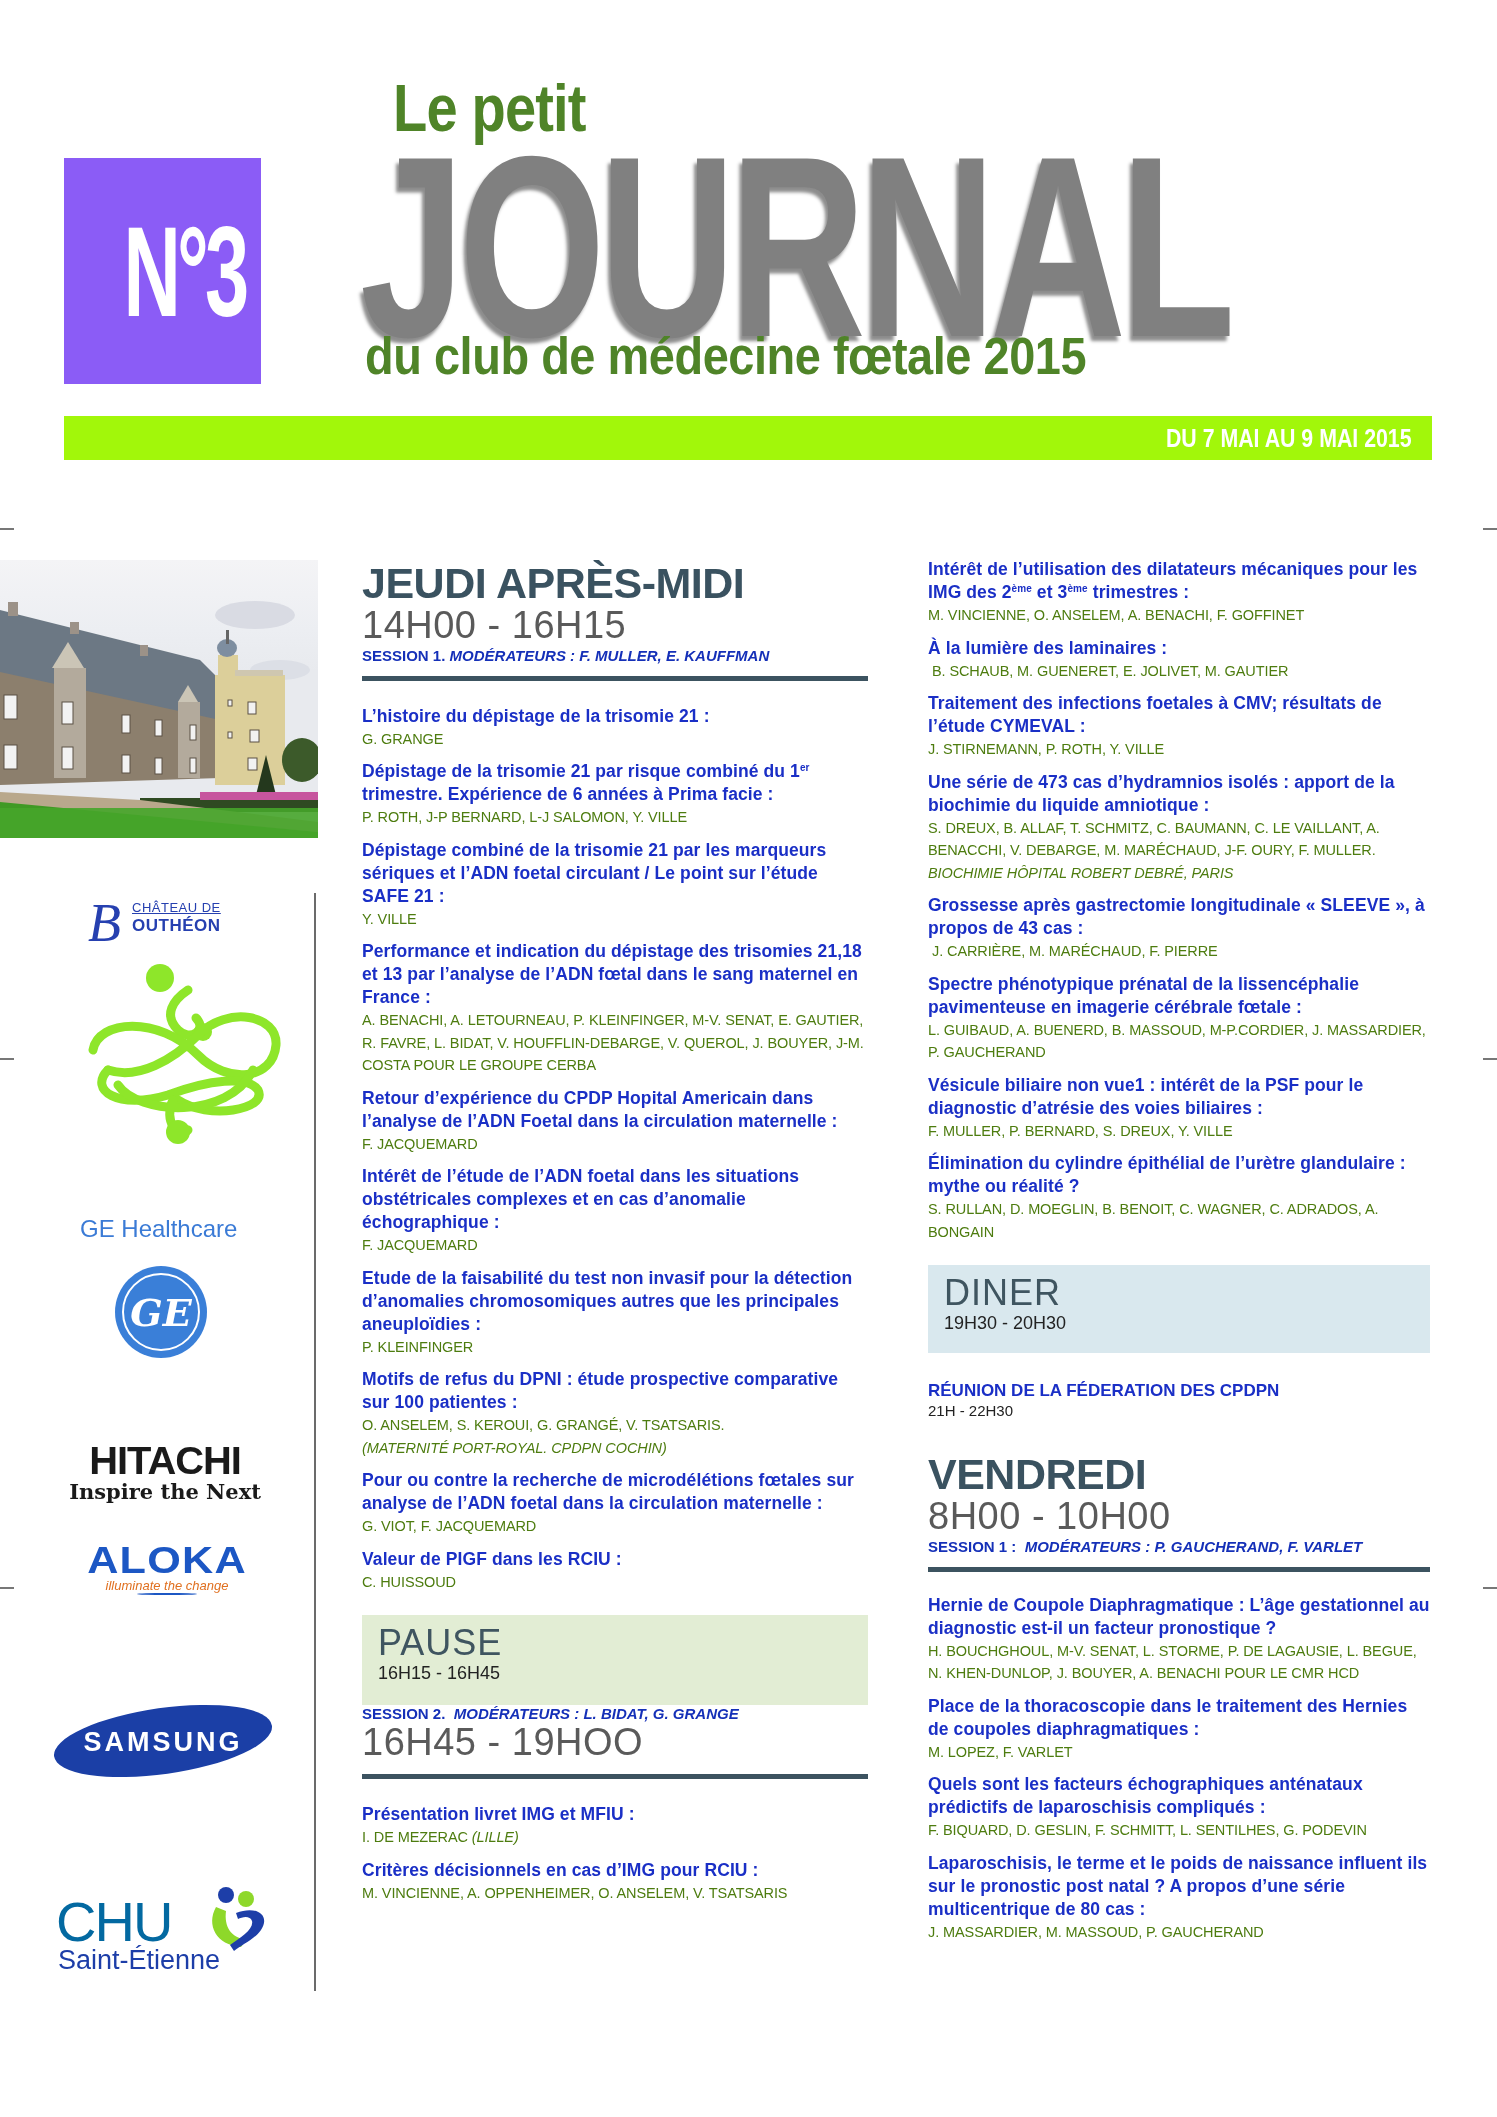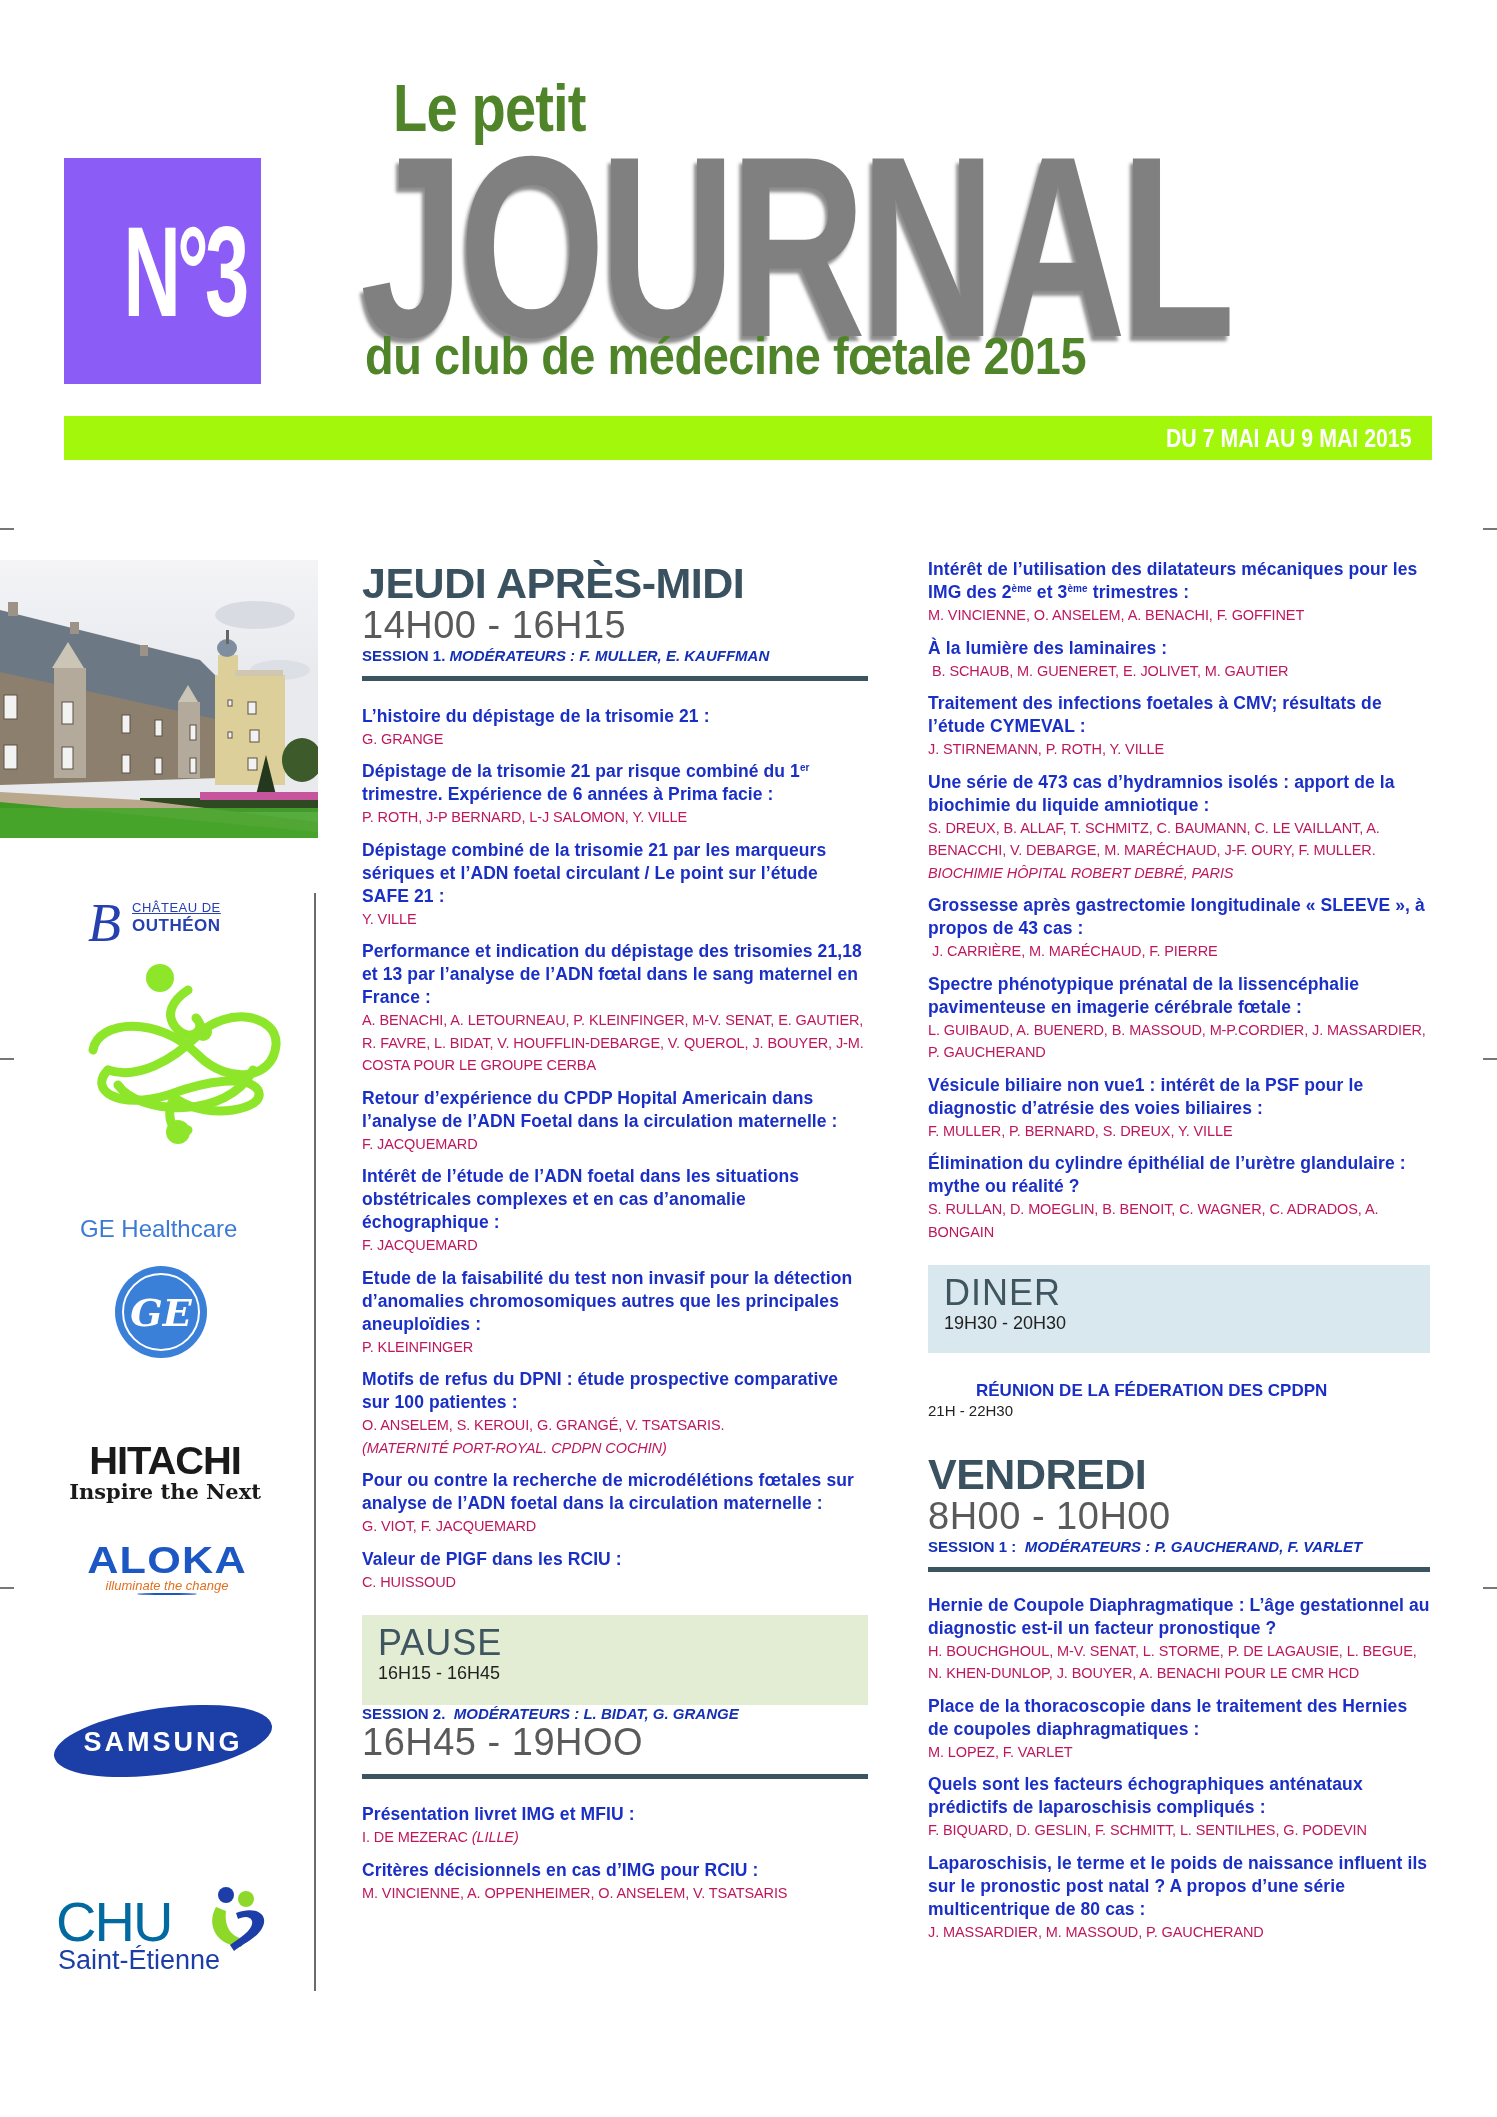--- a/index.html
+++ b/index.html
@@ -86,30 +86,30 @@
 
   .day-title { color: #3a5260; font-weight: 900; font-size: 43px; line-height: 1; letter-spacing: -0.5px; white-space: nowrap; }
   .time-big  { color: #5a5a5a; font-size: 38px; line-height: 1.1; letter-spacing: 0.5px; font-weight: normal; white-space: nowrap; }
   .session   { color: #1530b8; font-weight: bold; font-size: 15px; white-space: nowrap; }
   .session i { font-style: italic; }
   .rule      { height: 5px; background: #3c5360; }
 
   .talk { margin-bottom: 10px; }
   .talk-title { color: #1a2fc6; font-weight: bold; font-size: 17.5px; line-height: 23px; letter-spacing: 0.1px; }
   .talk-title sup { font-size: 10px; vertical-align: 6px; line-height: 0; }
-  .talk-authors { color: #be185d; font-size: 14.5px; line-height: 22.5px; letter-spacing: -0.1px; }
+  .talk-authors { color: #4d7c0f; font-size: 14.5px; line-height: 22.5px; letter-spacing: -0.1px; }
   .talk-authors i { font-style: italic; }
 
   .break-box { padding: 10px 16px 12px; }
   .break-box .b-title { font-size: 36px; line-height: 1; color: #3f5560; letter-spacing: 1px; }
   .break-box .b-time { font-size: 18px; color: #222; margin-top: 2px; }
   .pause { background: #e2edd4; height: 90px; }
   .diner { background: #d9e8ee; height: 88px; }
 
-  .reunion-title { color: #1a2fc6; font-weight: bold; font-size: 17px; margin-left: 48px; }
+  .reunion-title { color: #1a2fc6; font-weight: bold; font-size: 17px; }
   .reunion-time { color: #222; font-size: 15px; margin-top: 1px; }
 </style>
 </head>
 <body>
 
 <div class="issue-box">
   <span>N°3</span>
 </div>
 <div class="le-petit">Le petit</div>
 <div class="journal">JOURNAL</div>

